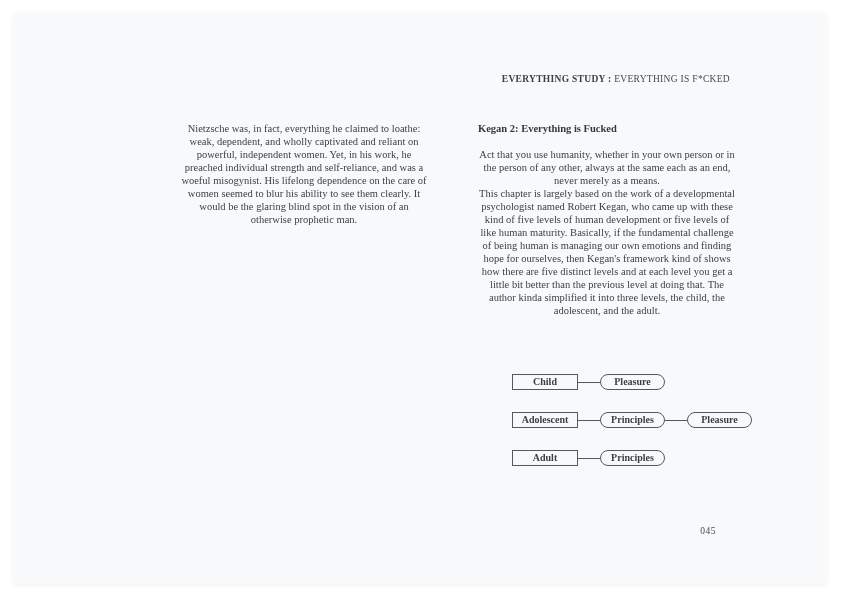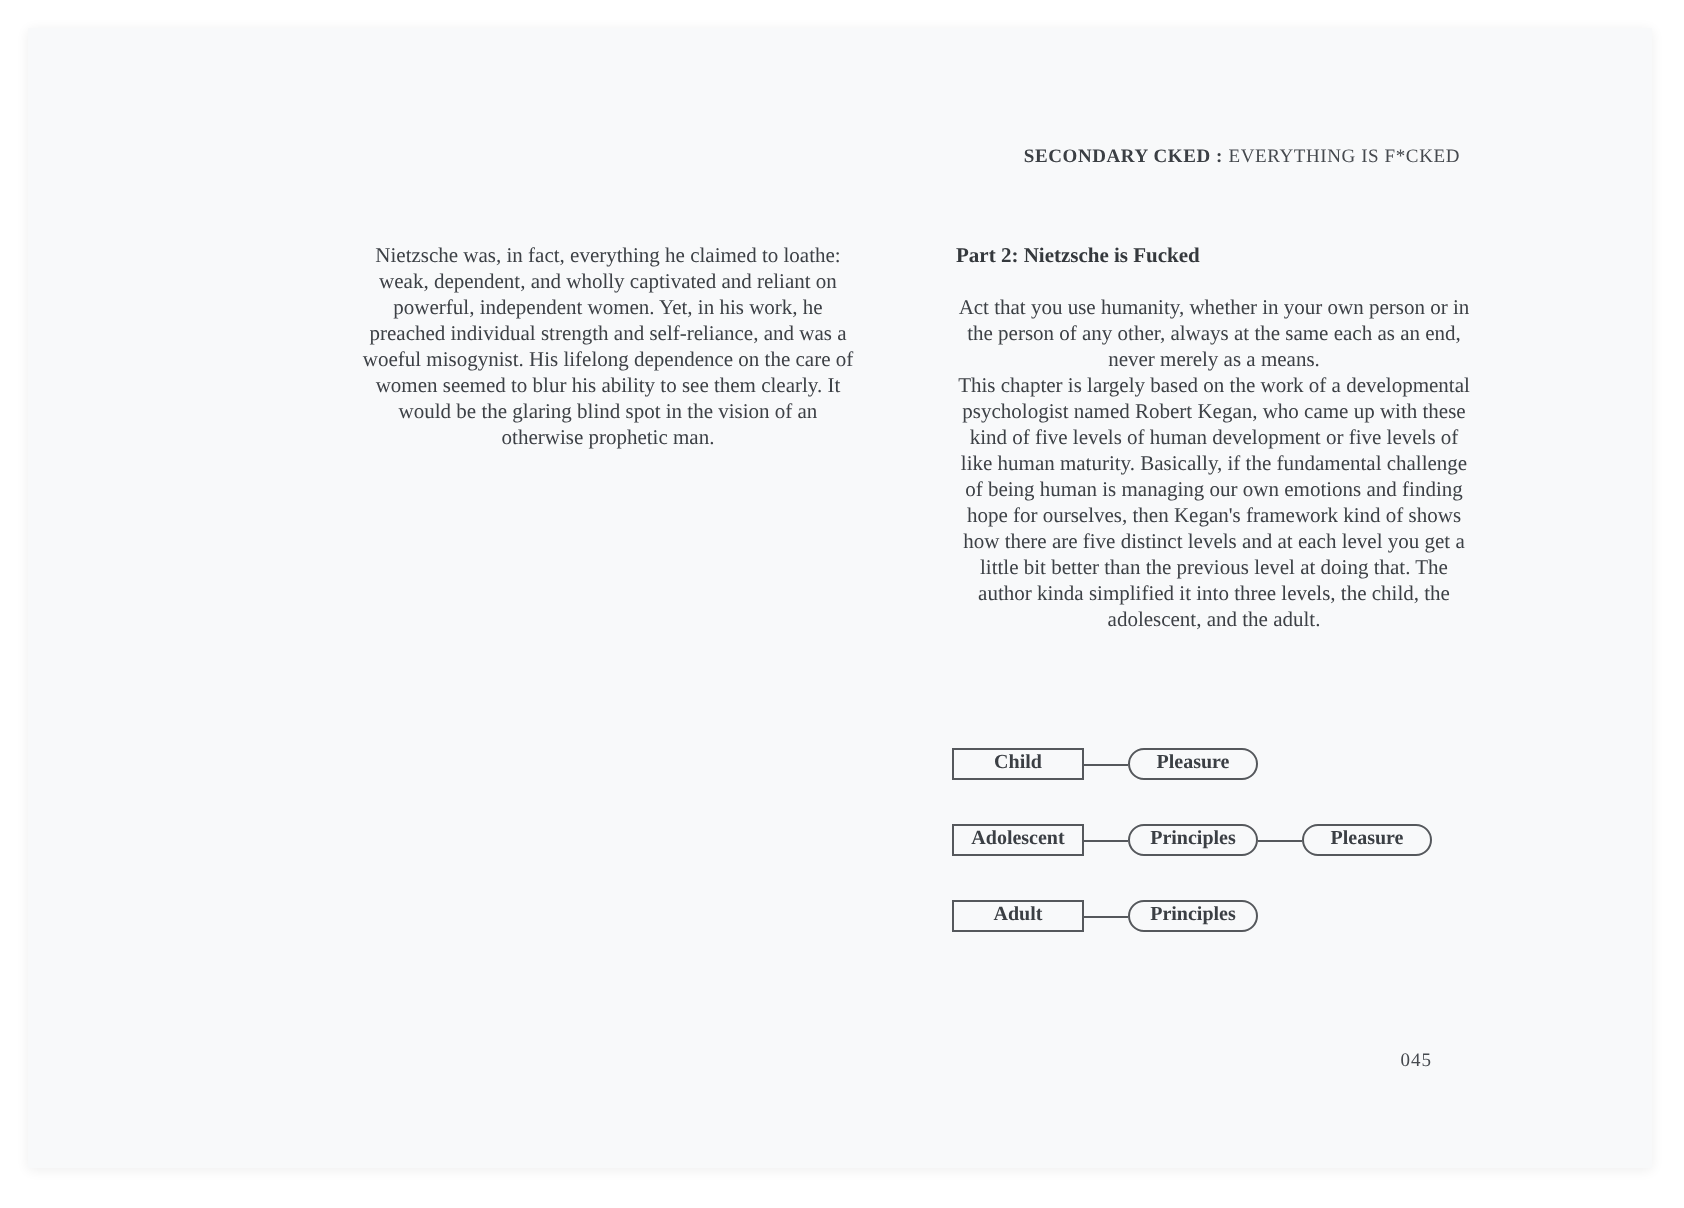--- a/index.html
+++ b/index.html
@@ -72,20 +72,21 @@
   .diagram {
     position: absolute;
     left: 462px;
     top: 360px;
   }
   .diagram-row {
     display: flex;
     align-items: center;
     height: 16px;
     margin-bottom: 22px;
+    margin-left: 36px;
   }
   .node {
     box-sizing: border-box;
     height: 16px;
     line-height: 14px;
     border: 1px solid #55585c;
     text-align: center;
     font-size: 10px;
     font-weight: bold;
     color: #3b3f44;
@@ -122,29 +123,29 @@
     letter-spacing: 0.5px;
     color: #45494e;
   }
 </style>
 </head>
 <body>
 
 <div class="sheet">
 
   <div class="running-head">
-    <span class="bold">SECONDARY CKED :</span> <span>EVERYTHING IS F*CKED</span>
+    <span class="bold">EVERYTHING STUDY :</span> <span>EVERYTHING IS F*CKED</span>
   </div>
 
   <div class="col-left">
     <p class="body-par">Nietzsche was, in fact, everything he claimed to loathe: weak, dependent, and wholly captivated and reliant on powerful, independent women. Yet, in his work, he preached individual strength and self-reliance, and was a woeful misogynist. His lifelong dependence on the care of women seemed to blur his ability to see them clearly. It would be the glaring blind spot in the vision of an otherwise prophetic man.</p>
   </div>
 
   <div class="col-right">
-    <p class="part-heading">Part 2: Nietzsche is Fucked</p>
+    <p class="part-heading">Kegan 2: Everything is Fucked</p>
     <p class="body-par">Act that you use humanity, whether in your own person or in the person of any other, always at the same each as an end, never merely as a means.</p>
     <p class="body-par">This chapter is largely based on the work of a developmental psychologist named Robert Kegan, who came up with these kind of five levels of human development or five levels of like human maturity. Basically, if the fundamental challenge of being human is managing our own emotions and finding hope for ourselves, then Kegan's framework kind of shows how there are five distinct levels and at each level you get a little bit better than the previous level at doing that. The author kinda simplified it into three levels, the child, the adolescent, and the adult.</p>
   </div>
 
   <div class="diagram">
 
     <div class="diagram-row">
       <div class="node rect">Child</div>
       <div class="connector"></div>
       <div class="node pill">Pleasure</div>

